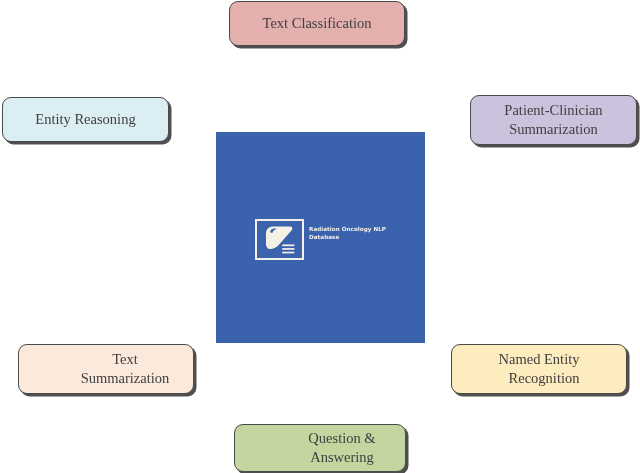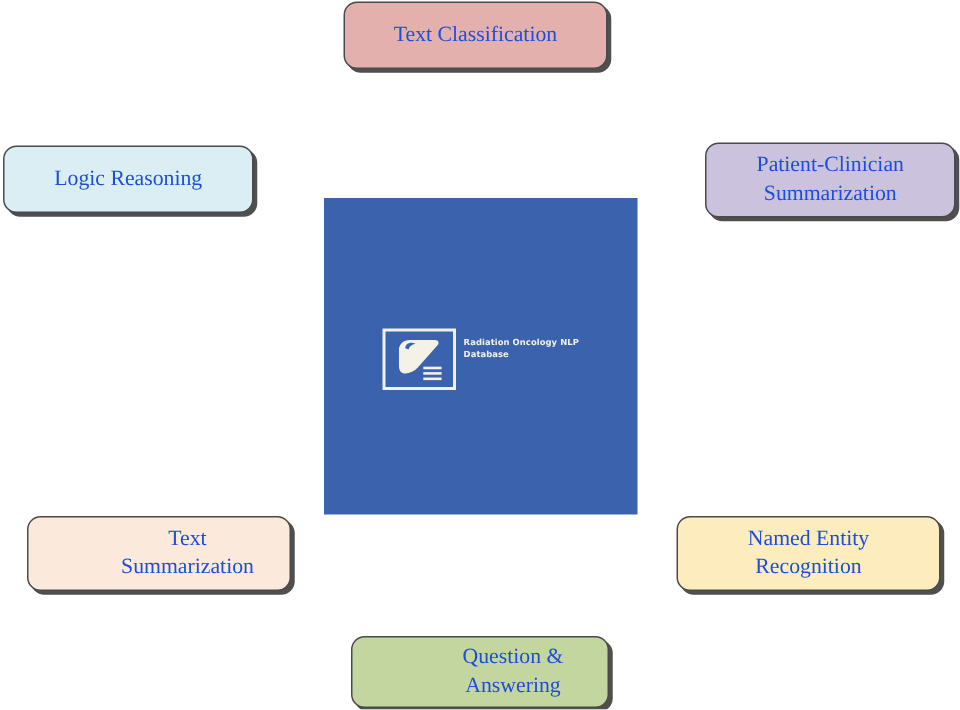--- a/index.html
+++ b/index.html
@@ -19,21 +19,21 @@
   
   .task-box {
     position: absolute;
     box-sizing: border-box;
     border: 1px solid #4a4a4a;
     border-radius: 9px;
     display: flex;
     align-items: center;
     justify-content: center;
     text-align: center;
-    color: #1d4ed8;
+    color: #404040;
     font-family: "Liberation Serif", "DejaVu Serif", serif;
     font-size: 14.5px;
     line-height: 1.28;
     box-shadow: 2.5px 2.5px 0 0 rgba(35,35,35,0.80);
     user-select: none;
   }
   .task-box .label {
     display: block;
     padding: 0 6px;
     white-space: pre-line;
@@ -120,34 +120,34 @@
 </head>
 <body>
 
 <div id="canvas">
 
   <div class="task-box" id="box-text-classification" style="background:#e3b0ae;">
     <span class="label">Text Classification</span>
   </div>
 
   <div class="task-box" id="box-logic-reasoning" style="background:#daeef3;">
-    <span class="label">Logic Reasoning</span>
+    <span class="label">Entity Reasoning</span>
   </div>
 
   <div class="task-box" id="box-patient-clinician" style="background:#cbc3dd;">
     <span class="label">Patient-Clinician
 Summarization</span>
   </div>
 
   <div class="task-box" id="box-text-summarization" style="background:#fbe9dc;">
     <span class="label">Text
 Summarization</span>
   </div>
 
-  <div class="task-box" id="box-named-entity" style="background:#fcecbe;">
+  <div class="task-box" id="box-named-entity" style="background:#fcecbe;text-align:right;">
     <span class="label">Named Entity
 Recognition</span>
   </div>
 
   <div class="task-box" id="box-question-answering" style="background:#c3d6a0;">
     <span class="label">Question &amp;
 Answering</span>
   </div>
 
   <div id="center-panel" style="background: rgb(59, 98, 173);">

